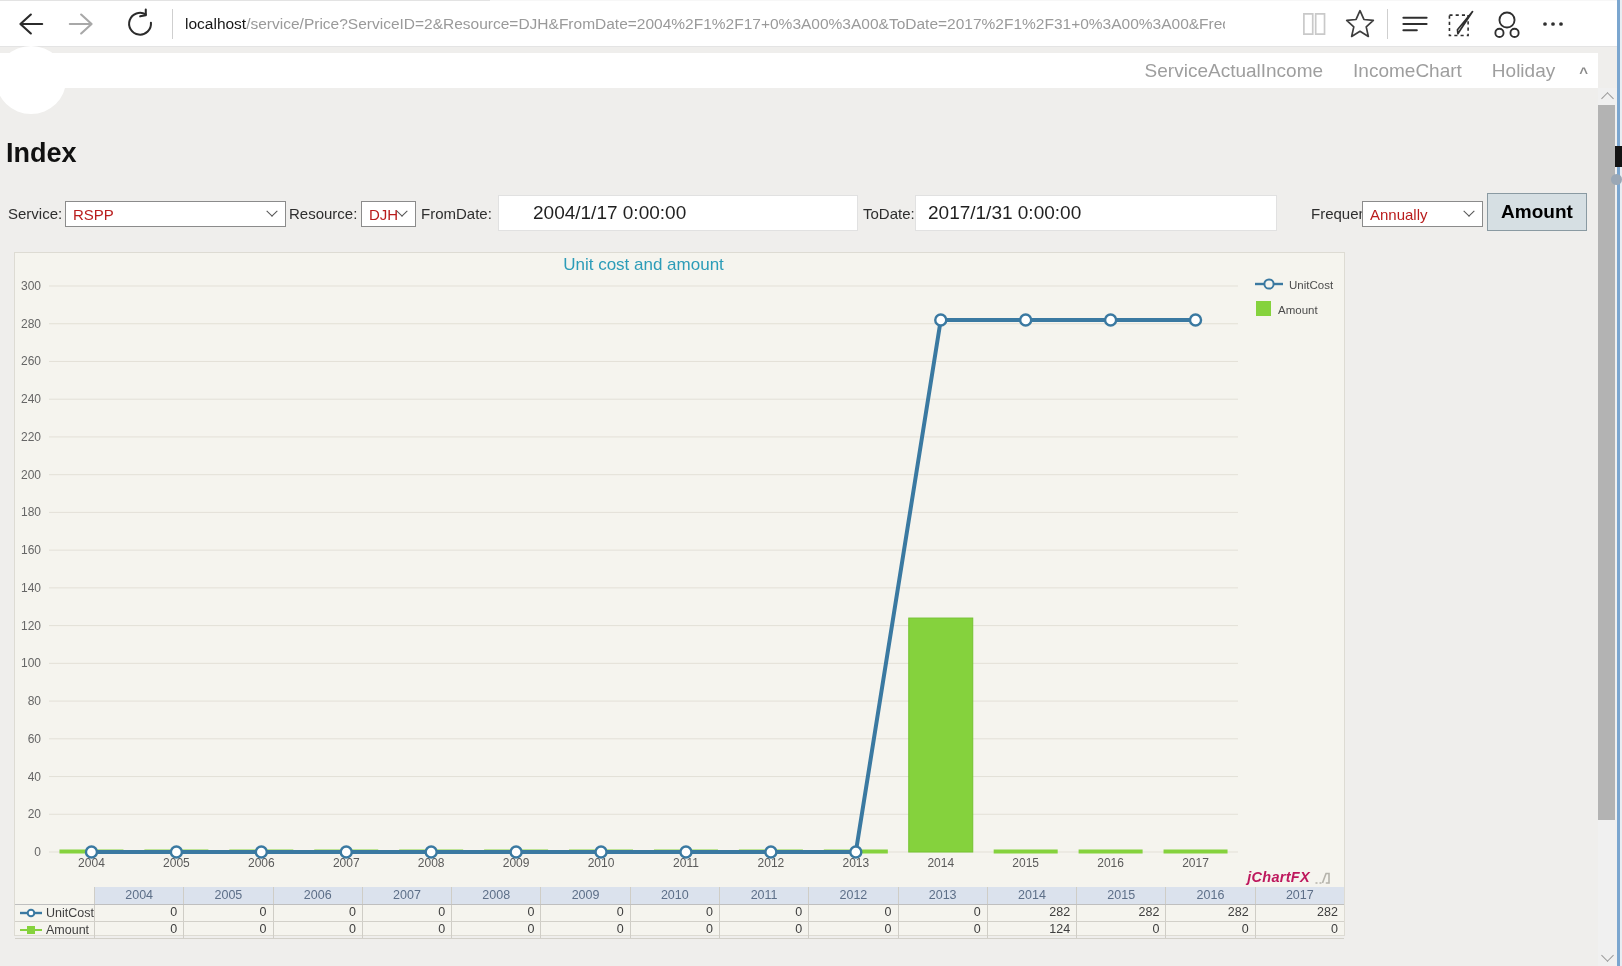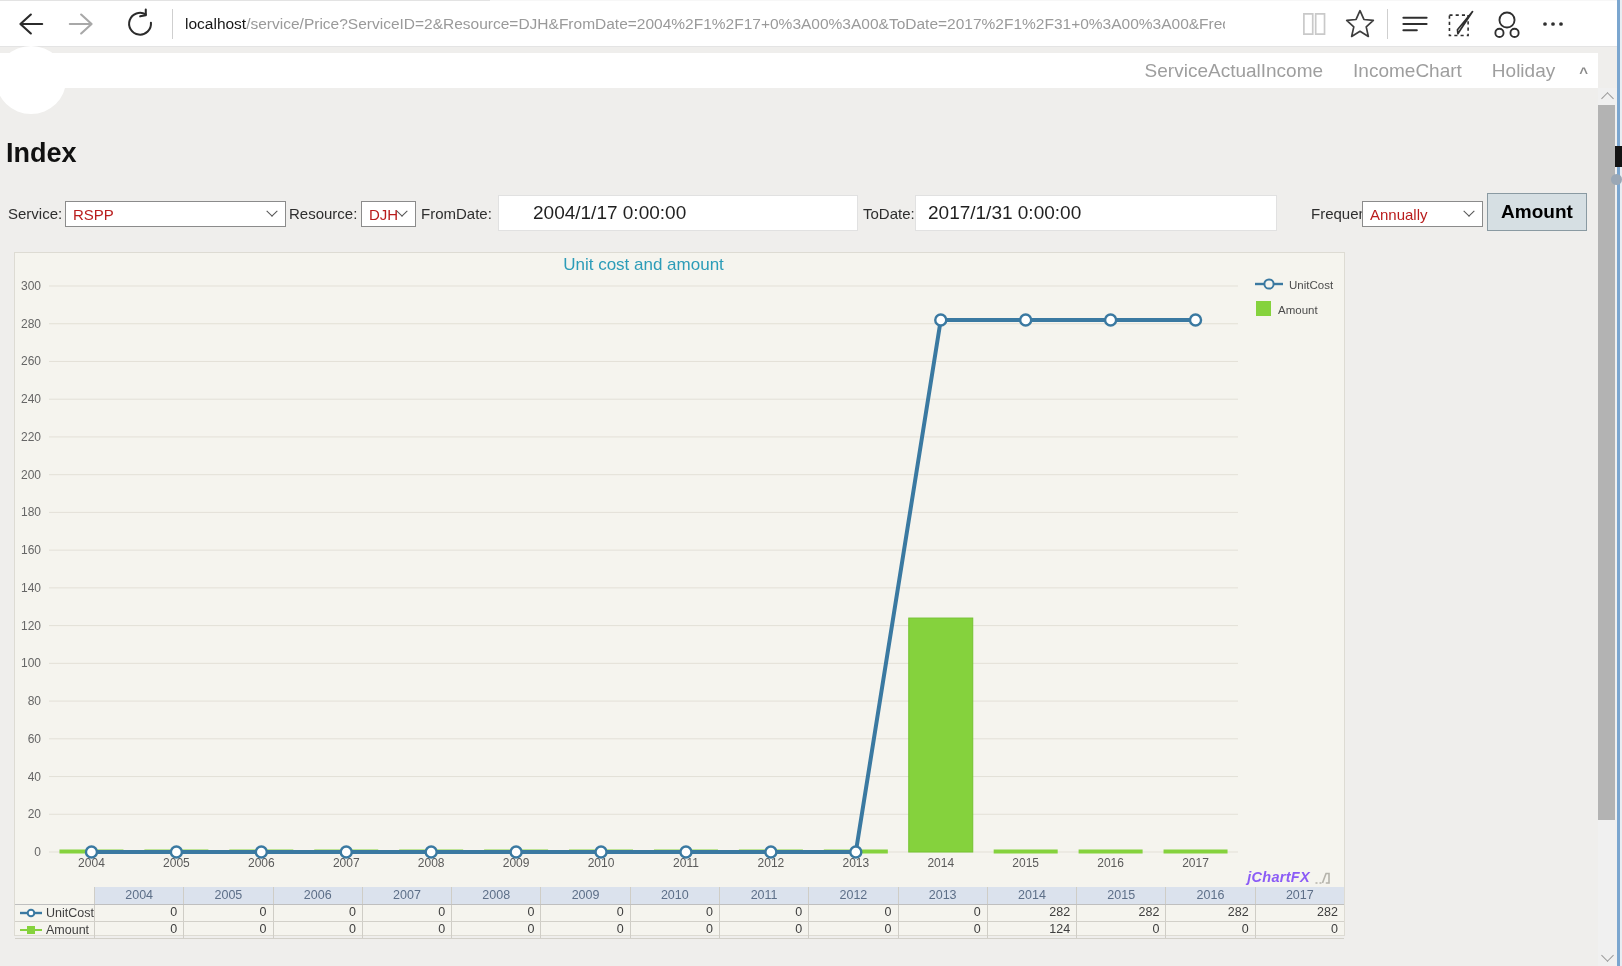--- a/index.html
+++ b/index.html
@@ -38,21 +38,21 @@
   .f-fromdate-input{left:498px;width:360px;padding-left:34px;}
   .f-todate-input{left:915px;width:362px;}
   .refresh{position:absolute;left:1487px;top:0;width:100px;height:38px;background:#d6dfe3;border:1px solid #8a9aa2;font-family:"Liberation Sans",sans-serif;font-size:19px;font-weight:700;color:#000;cursor:pointer;}
   
   .chart-panel{position:absolute;left:14px;top:252px;width:1331px;height:684px;background:#f5f4ee;border:1px solid #dddbd3;box-sizing:border-box;}
   .chart-title{position:absolute;left:34px;top:2px;width:1189px;text-align:center;font-size:17px;}
   .legend{position:absolute;left:1240px;top:24px;display:flex;flex-direction:column;gap:7px;}
   .lg-item{display:flex;align-items:center;gap:6px;font-size:11.5px;color:#4c4c4c;}
   .chart-svg{position:absolute;left:0;top:20px;width:1329px;height:614px;}
   .chart-svg text{font-family:"Liberation Sans",sans-serif;}
-  .watermark{position:absolute;right:14px;top:616px;display:flex;align-items:flex-end;gap:4px;color:#8b5cf6;font-size:14.5px;font-weight:700;font-style:italic;letter-spacing:0.3px;}
+  .watermark{position:absolute;right:14px;top:616px;display:flex;align-items:flex-end;gap:4px;color:#be185d;font-size:14.5px;font-weight:700;font-style:italic;letter-spacing:0.3px;}
   
   .chart-table{position:absolute;left:0;top:634px;width:1329px;font-size:12.5px;}
   .ct-row{display:flex;height:16px;line-height:15px;border-bottom:1px solid #d2d0c9;}
   .ct-row.head{height:17px;line-height:17px;border-bottom:1px solid #bfbfbf;}
   .ct-label{width:79px;flex:none;display:flex;align-items:center;gap:4px;padding-left:5px;box-sizing:border-box;color:#3f3f3f;}
   .ct-cell{flex:1;text-align:right;padding-right:6px;border-left:1px solid #cfcdc6;color:#3e3e3e;overflow:hidden;}
   .ct-row.head .ct-cell{text-align:center;padding-right:0;}
   
   .vscroll{position:absolute;left:1598px;top:88px;width:19px;height:878px;background:#f0f0f0;}
   .varrow{position:absolute;left:5px;width:8px;height:8px;border-right:1.6px solid #989898;border-bottom:1.6px solid #989898;}

